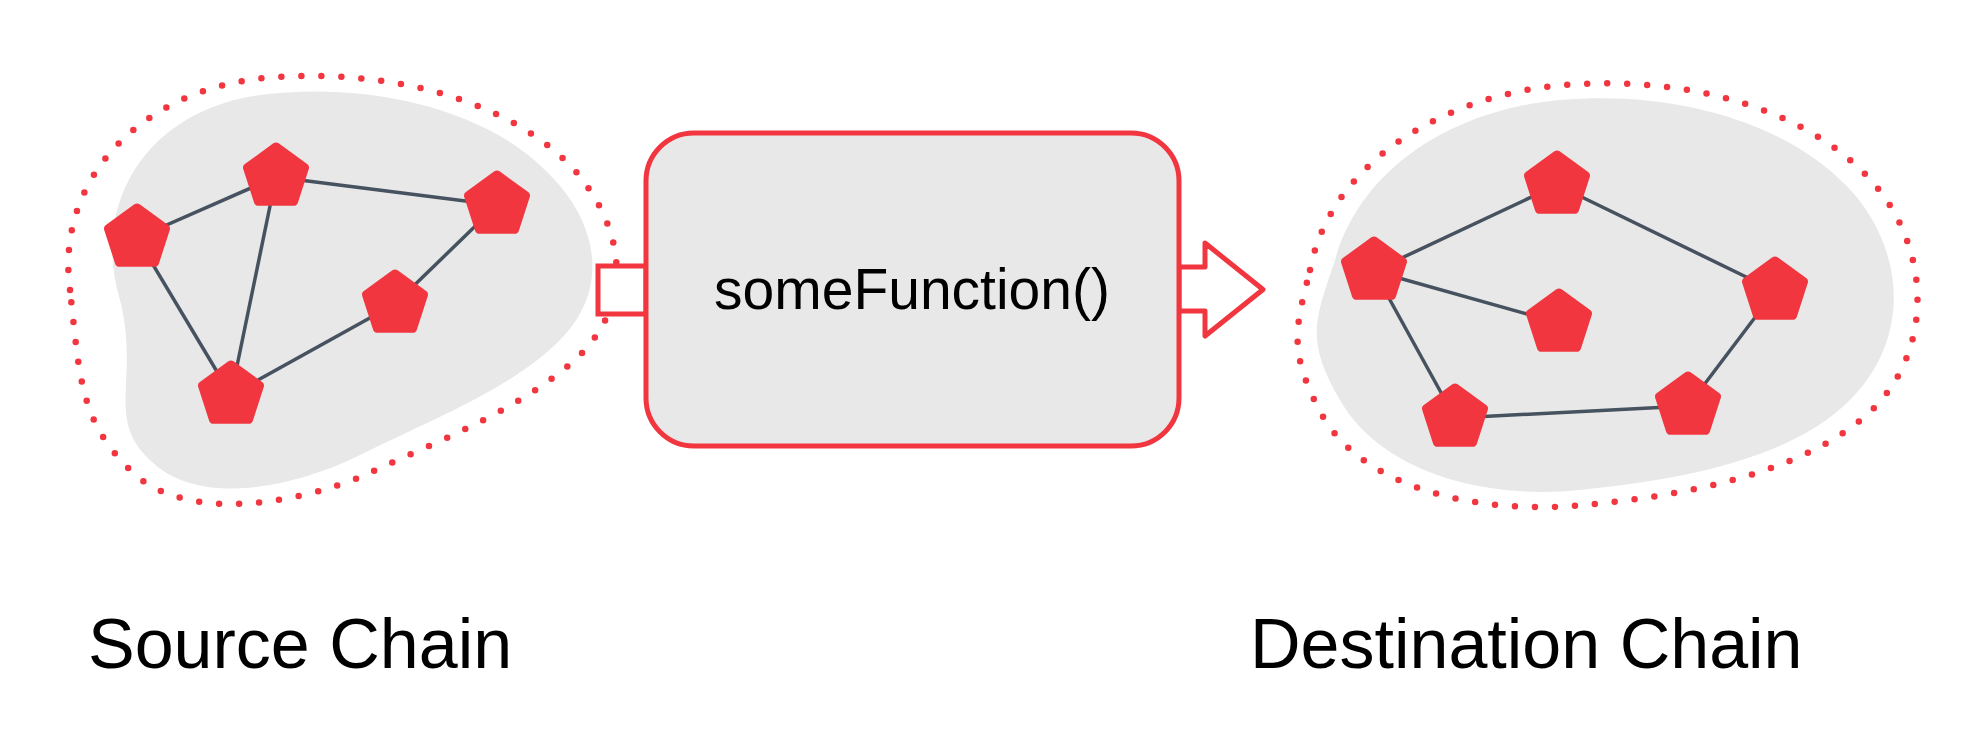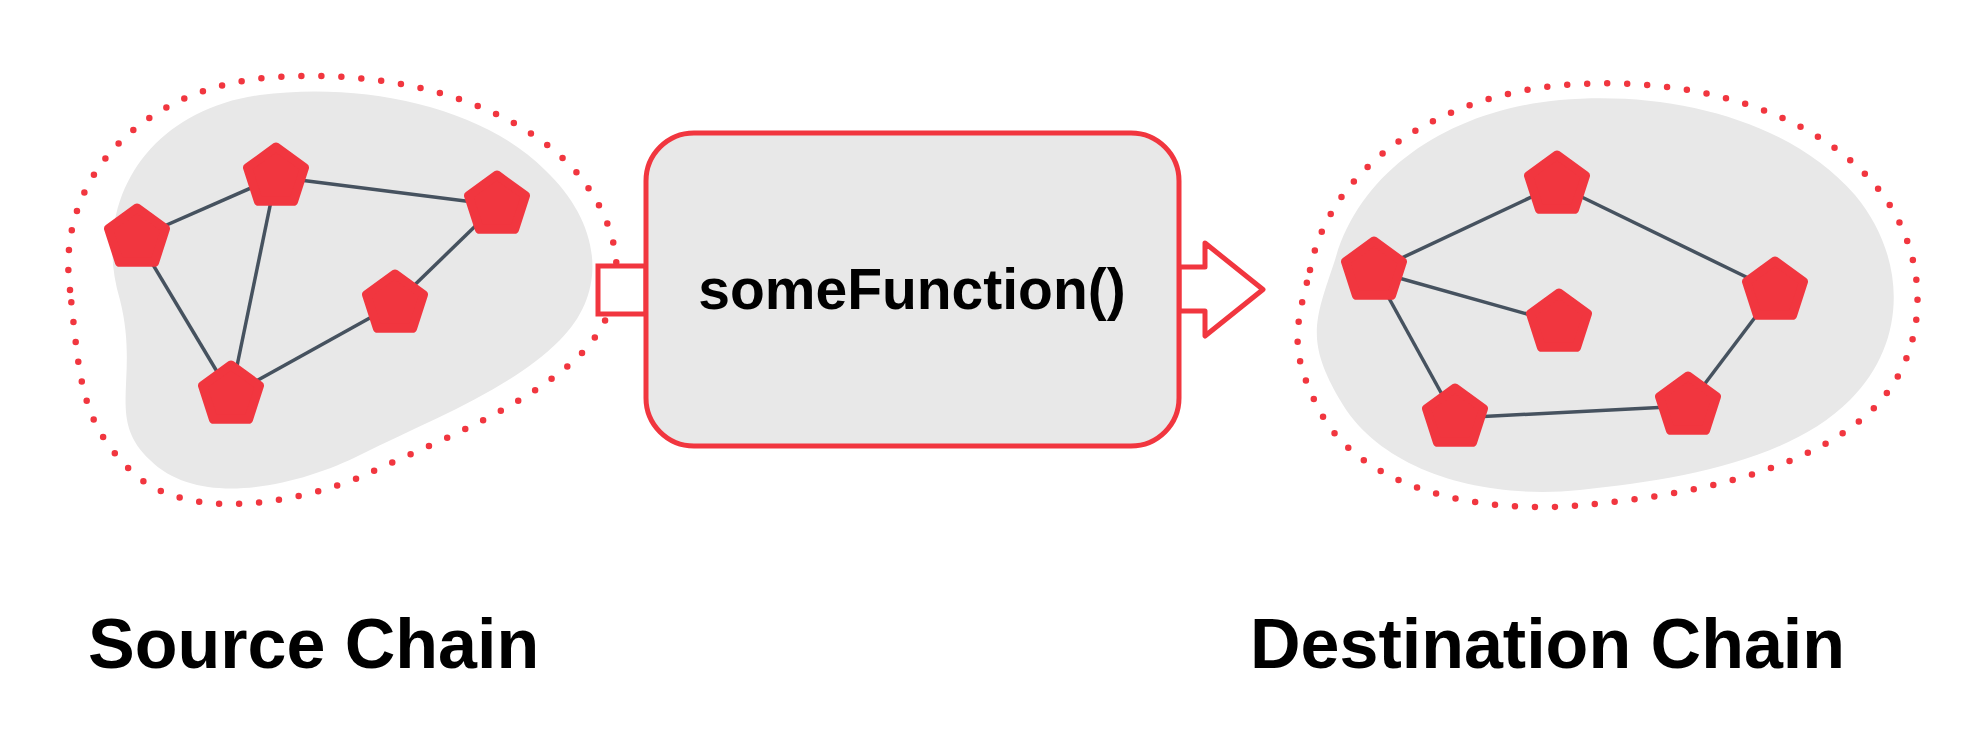--- a/index.html
+++ b/index.html
@@ -2,21 +2,21 @@
 <html style="--accent: #F1363F; --blob: #E8E8E8; --edge: #46525F; --ink: #000000;"><head>
 <meta charset="utf-8">
 <style>
   :root{
     --accent:#F1363F;
     --blob:#E8E8E8;
     --edge:#46525F;
     --ink:#000000;
   }
   html,body{margin:0;padding:0;background:#ffffff;}
-  .stage{width:1982px;height:756px;position:relative;overflow:hidden;background:#ffffff;font-weight:bold;}
+  .stage{width:1982px;height:756px;position:relative;overflow:hidden;background:#ffffff;}
   svg{display:block;width:100%;height:100%;font-family:"Liberation Sans",sans-serif;}
   .blob{fill:var(--blob);}
   .dotted{fill:none;stroke:var(--accent);stroke-width:6.5;stroke-linecap:round;stroke-dasharray:0 20;}
   .edge{stroke:var(--edge);stroke-width:3.5;}
   .node{fill:var(--accent);stroke:var(--accent);stroke-width:9;stroke-linejoin:round;}
   .fnbox{fill:var(--blob);stroke:var(--accent);stroke-width:5;}
   .port{fill:#ffffff;stroke:var(--accent);stroke-width:5;}
   .arrow{fill:#ffffff;stroke:var(--accent);stroke-width:5;stroke-linejoin:round;}
   .fntext{font-size:57px;fill:var(--ink);text-anchor:middle;}
   .chainlabel{font-size:70px;fill:var(--ink);}

